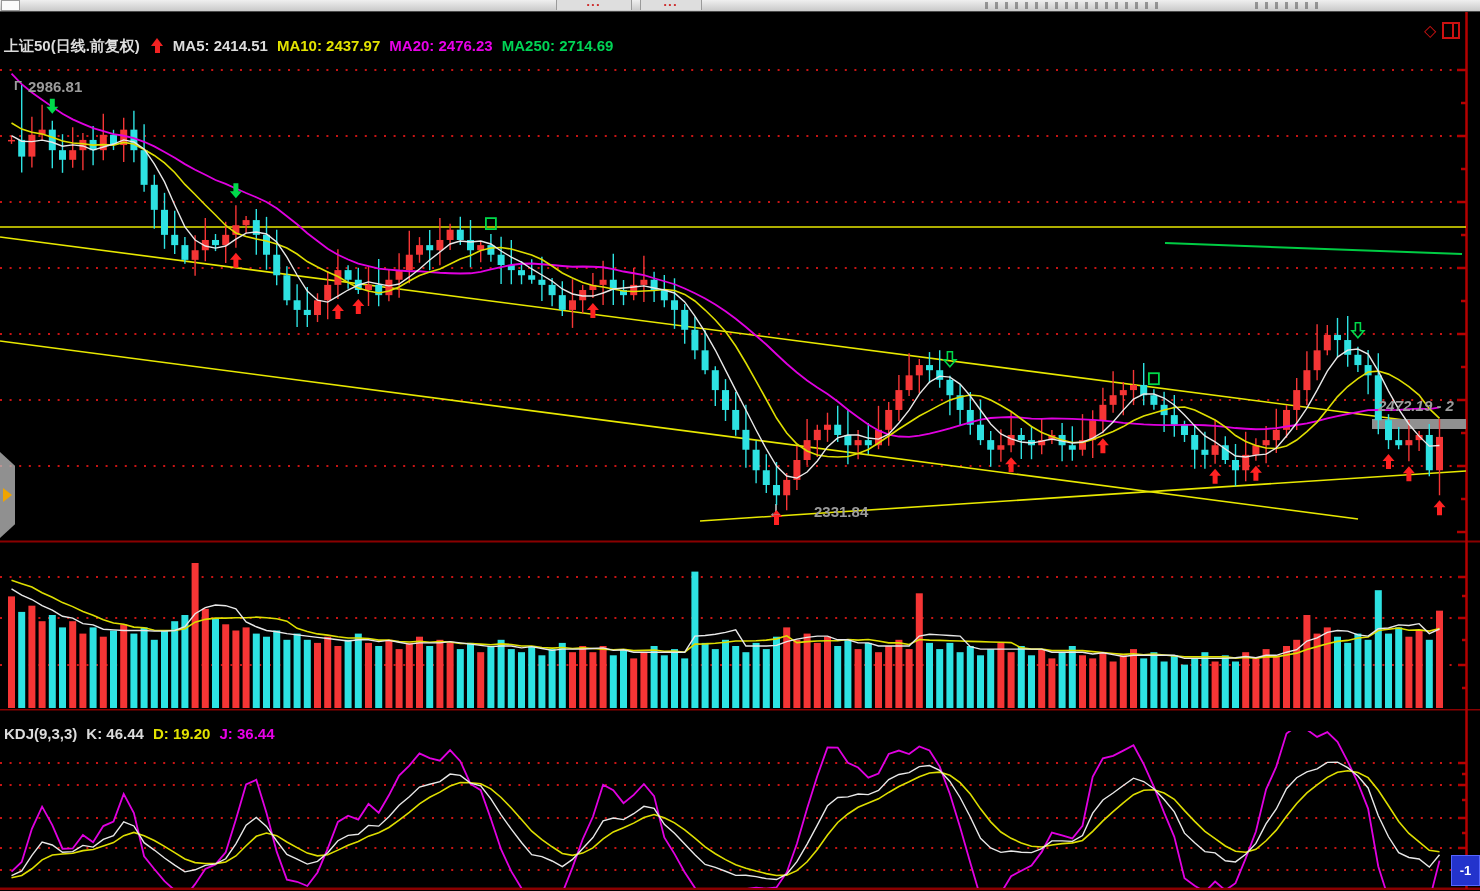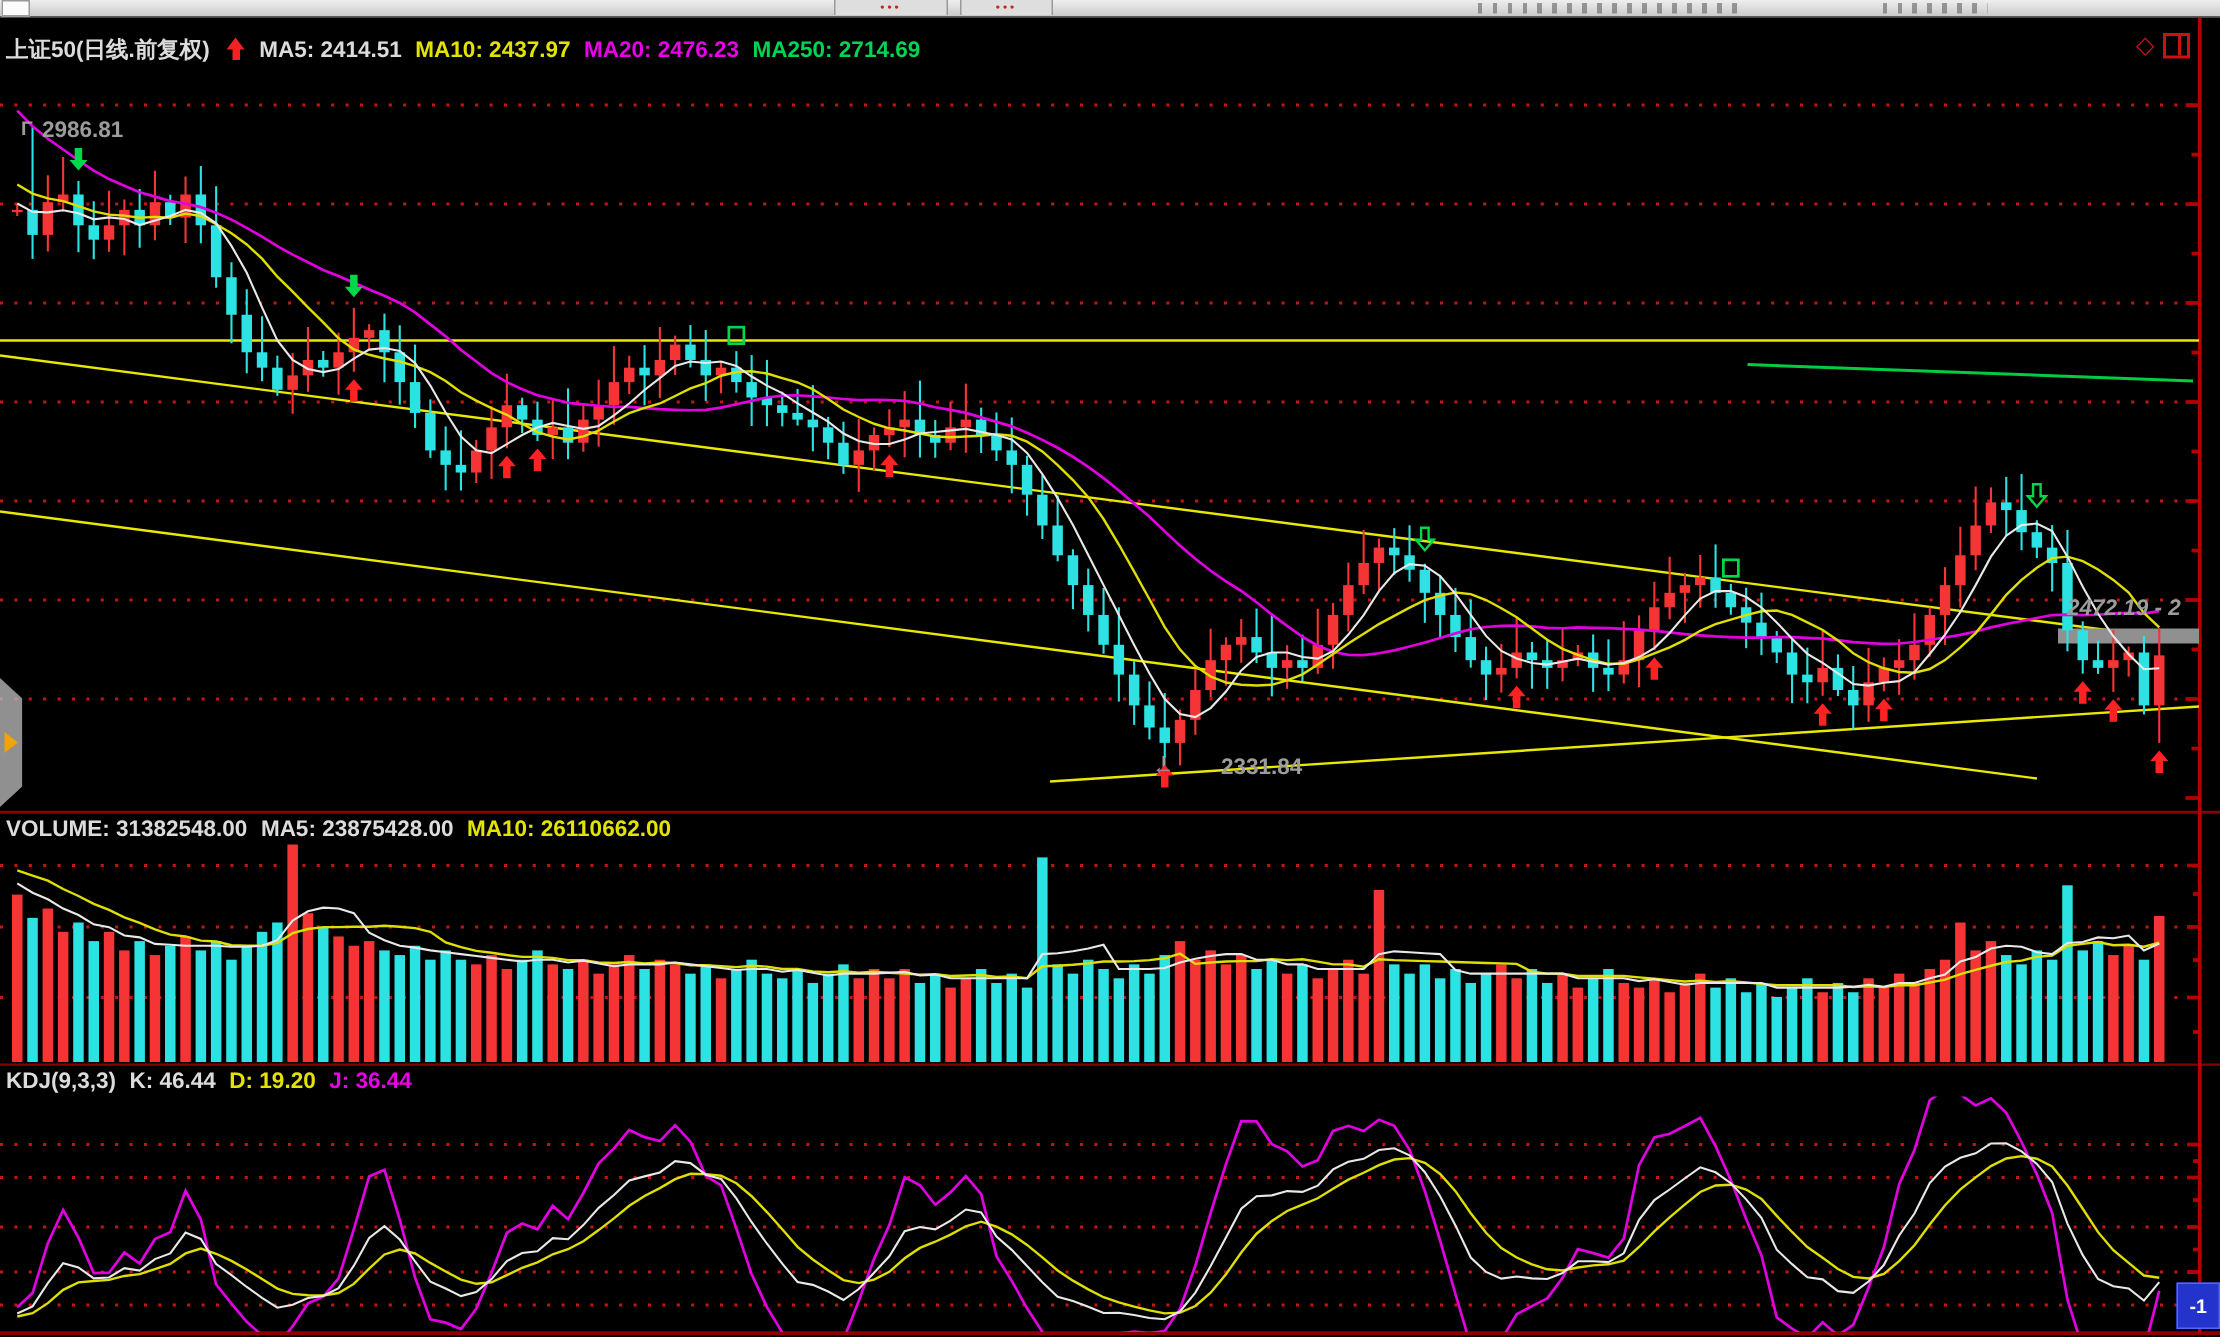--- a/index.html
+++ b/index.html
@@ -7,21 +7,21 @@
           font-family:"Liberation Sans", sans-serif;}
   
   .toolbar{position:absolute;left:0;top:0;width:1480px;height:11px;
            background:linear-gradient(#efefef,#c9c9c9);border-bottom:1px solid #4a4a4a;}
   .tb-white{position:absolute;left:1px;top:0;width:17px;height:9px;background:#fbfbfb;border:1px solid #999;}
   .tb-btn{position:absolute;top:0;height:10px;background:#dedede;border-left:1px solid #9a9a9a;border-right:1px solid #9a9a9a;
           color:#cc2222;font-size:8px;line-height:10px;overflow:hidden;text-align:center;letter-spacing:2px;}
   .tb-smudge{position:absolute;top:2px;height:7px;opacity:.65;
              background:repeating-linear-gradient(90deg,#6a6a6a 0 3px,transparent 3px 10px);}
   
-  .hdr{position:absolute;font-size:15px;font-weight:bold;white-space:nowrap;}
+  .hdr{position:absolute;font-size:15px;font-weight:bold;white-space:nowrap;margin-top:13px;}
   .hdr span{margin-right:9px;}
   .w{color:#dcdcdc;} .y{color:#e3e300;} .m{color:#e800e8;} .g{color:#00d455;}
   .arrow-up{display:inline-block;position:relative;width:13px;height:15px;margin:0 4px -2px 2px;}
   .arrow-up i{position:absolute;left:0;top:0;border-left:6.5px solid transparent;border-right:6.5px solid transparent;
               border-bottom:8px solid #f32222;width:0;height:0;}
   .arrow-up b{position:absolute;left:4px;top:7px;width:5px;height:8px;background:#f32222;}
   .glabel{position:absolute;color:#9c9c9c;font-size:15px;font-weight:bold;white-space:nowrap;}
   .corner{position:absolute;top:22px;left:1424px;display:flex;align-items:center;}
   .diamond{color:#cc1111;font-size:16px;line-height:16px;margin-right:6px;}
   .winicon{width:14px;height:13px;border:2px solid #cc1111;position:relative;}
@@ -586,23 +586,20 @@
         <i></i>
       </span>
   </div>
 
   <div class="glabel" style="left:14px;top:78px;font-size:13px;">Γ</div>
   <div class="glabel" style="left:28px;top:78px;">2986.81</div>
   <div class="glabel" style="left:768px;top:503px;">←</div>
   <div class="glabel" style="left:790px;top:503px;margin-left:24px;">2331.84</div>
   <div class="glabel" style="left:1378px;top:397px;font-style:italic;">2472.19 - 2</div>
 
-  <div class="hdr" style="left:4px;top:544px;">
-    <span class="w">VOLUME: 31382548.00</span><span class="w">MA5: 23875428.00</span><span class="y">MA10: 26110662.00</span>
-  </div>
 
   <div class="hdr" style="left:4px;top:712px;">
     <span class="w">KDJ(9,3,3)</span><span class="w">K: 46.44</span><span class="y">D: 19.20</span><span class="m">J: 36.44</span>
   </div>
 
   <div class="left-tab">
       <i></i>
     </div>
   <div class="badge">-1</div>
 </div>

